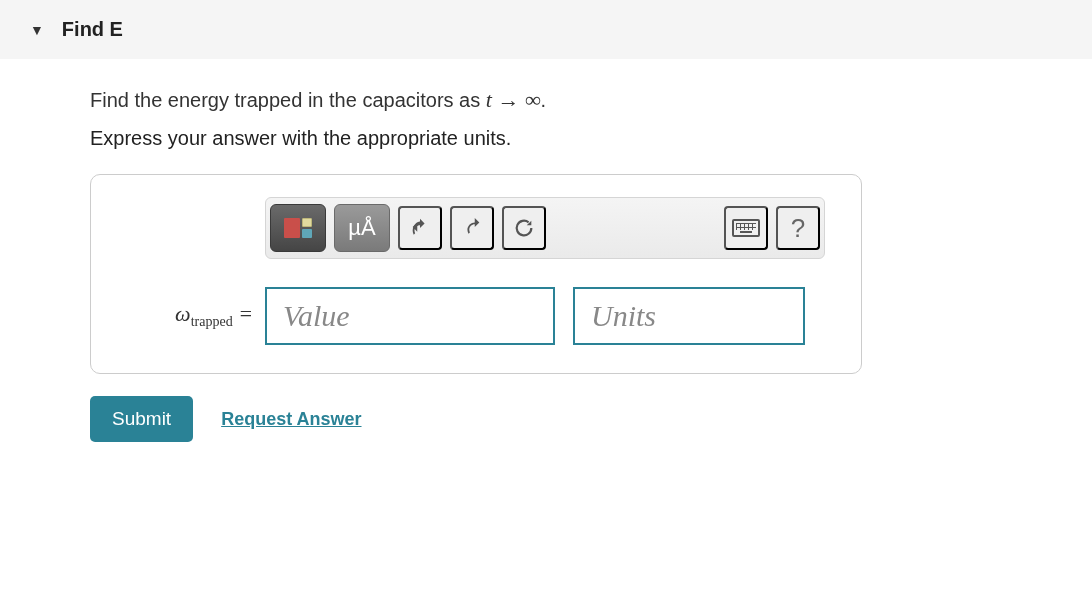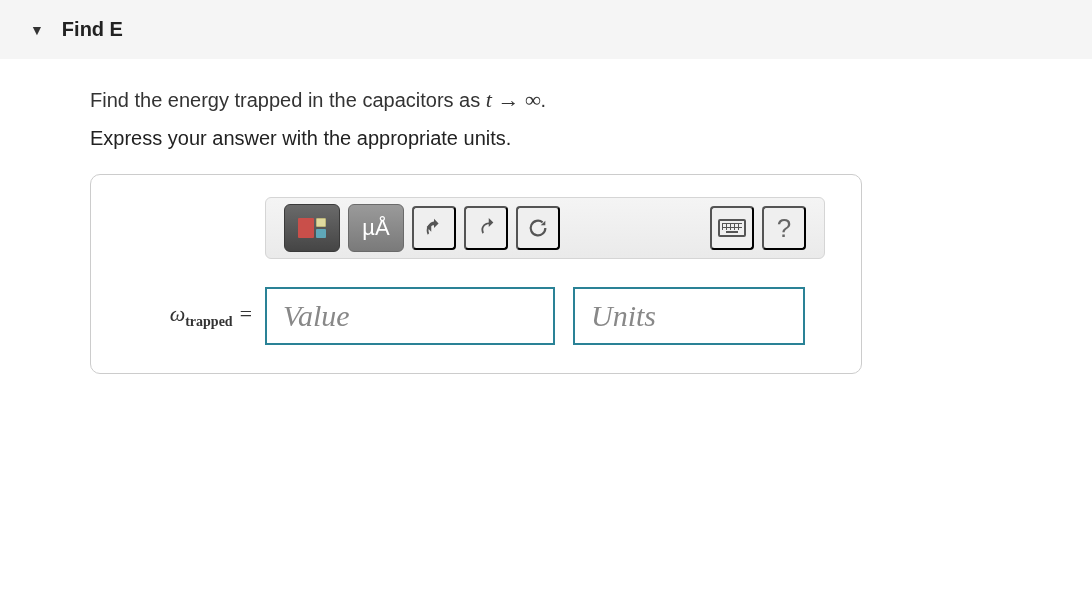--- a/index.html
+++ b/index.html
@@ -54,21 +54,21 @@
       border: 1px solid #ccc;
       border-radius: 10px;
       padding: 22px 24px 28px 24px;
       width: 772px;
     }
     .toolbar {
       margin-left: 150px;
       background: linear-gradient(#f4f4f4, #eaeaea);
       border: 1px solid #d5d5d5;
       border-radius: 6px;
-      padding: 6px 18px;
+      padding: 6px 4px;
       display: flex;
       align-items: center;
       gap: 8px;
       width: 560px;
     }
     .tool-dark {
       width: 56px;
       height: 48px;
       border-radius: 6px;
       background: linear-gradient(#6a6a6a, #454545);
@@ -123,21 +123,20 @@
       font-style: italic;
       font-size: 22px;
       color: #333;
       width: 138px;
       text-align: right;
       white-space: nowrap;
     }
     .var-label sub {
       font-size: 14px;
       font-style: normal;
-      font-weight: bold;
     }
     .value-input, .units-input {
       border: 2px solid #2a8296;
       height: 58px;
       font-family: "Times New Roman", serif;
       font-style: italic;
       font-size: 30px;
       color: #888;
       padding: 16px 16px;
       background: #fff;
@@ -250,13 +249,17 @@
 
     <div class="input-row">
       <span class="var-label">
         <span>ω</span><sub>trapped</sub><span> =</span>
       </span>
       <input class="value-input" type="text" placeholder="Value" style="">
       <input class="units-input" type="text" placeholder="Units" style="">
     </div>
   </div>
 
+  <div class="actions">
+    <button class="submit-btn">Submit</button>
+    <a href="#" class="request-link">Request Answer</a>
+  </div>
 </div>
 
 </body></html>

